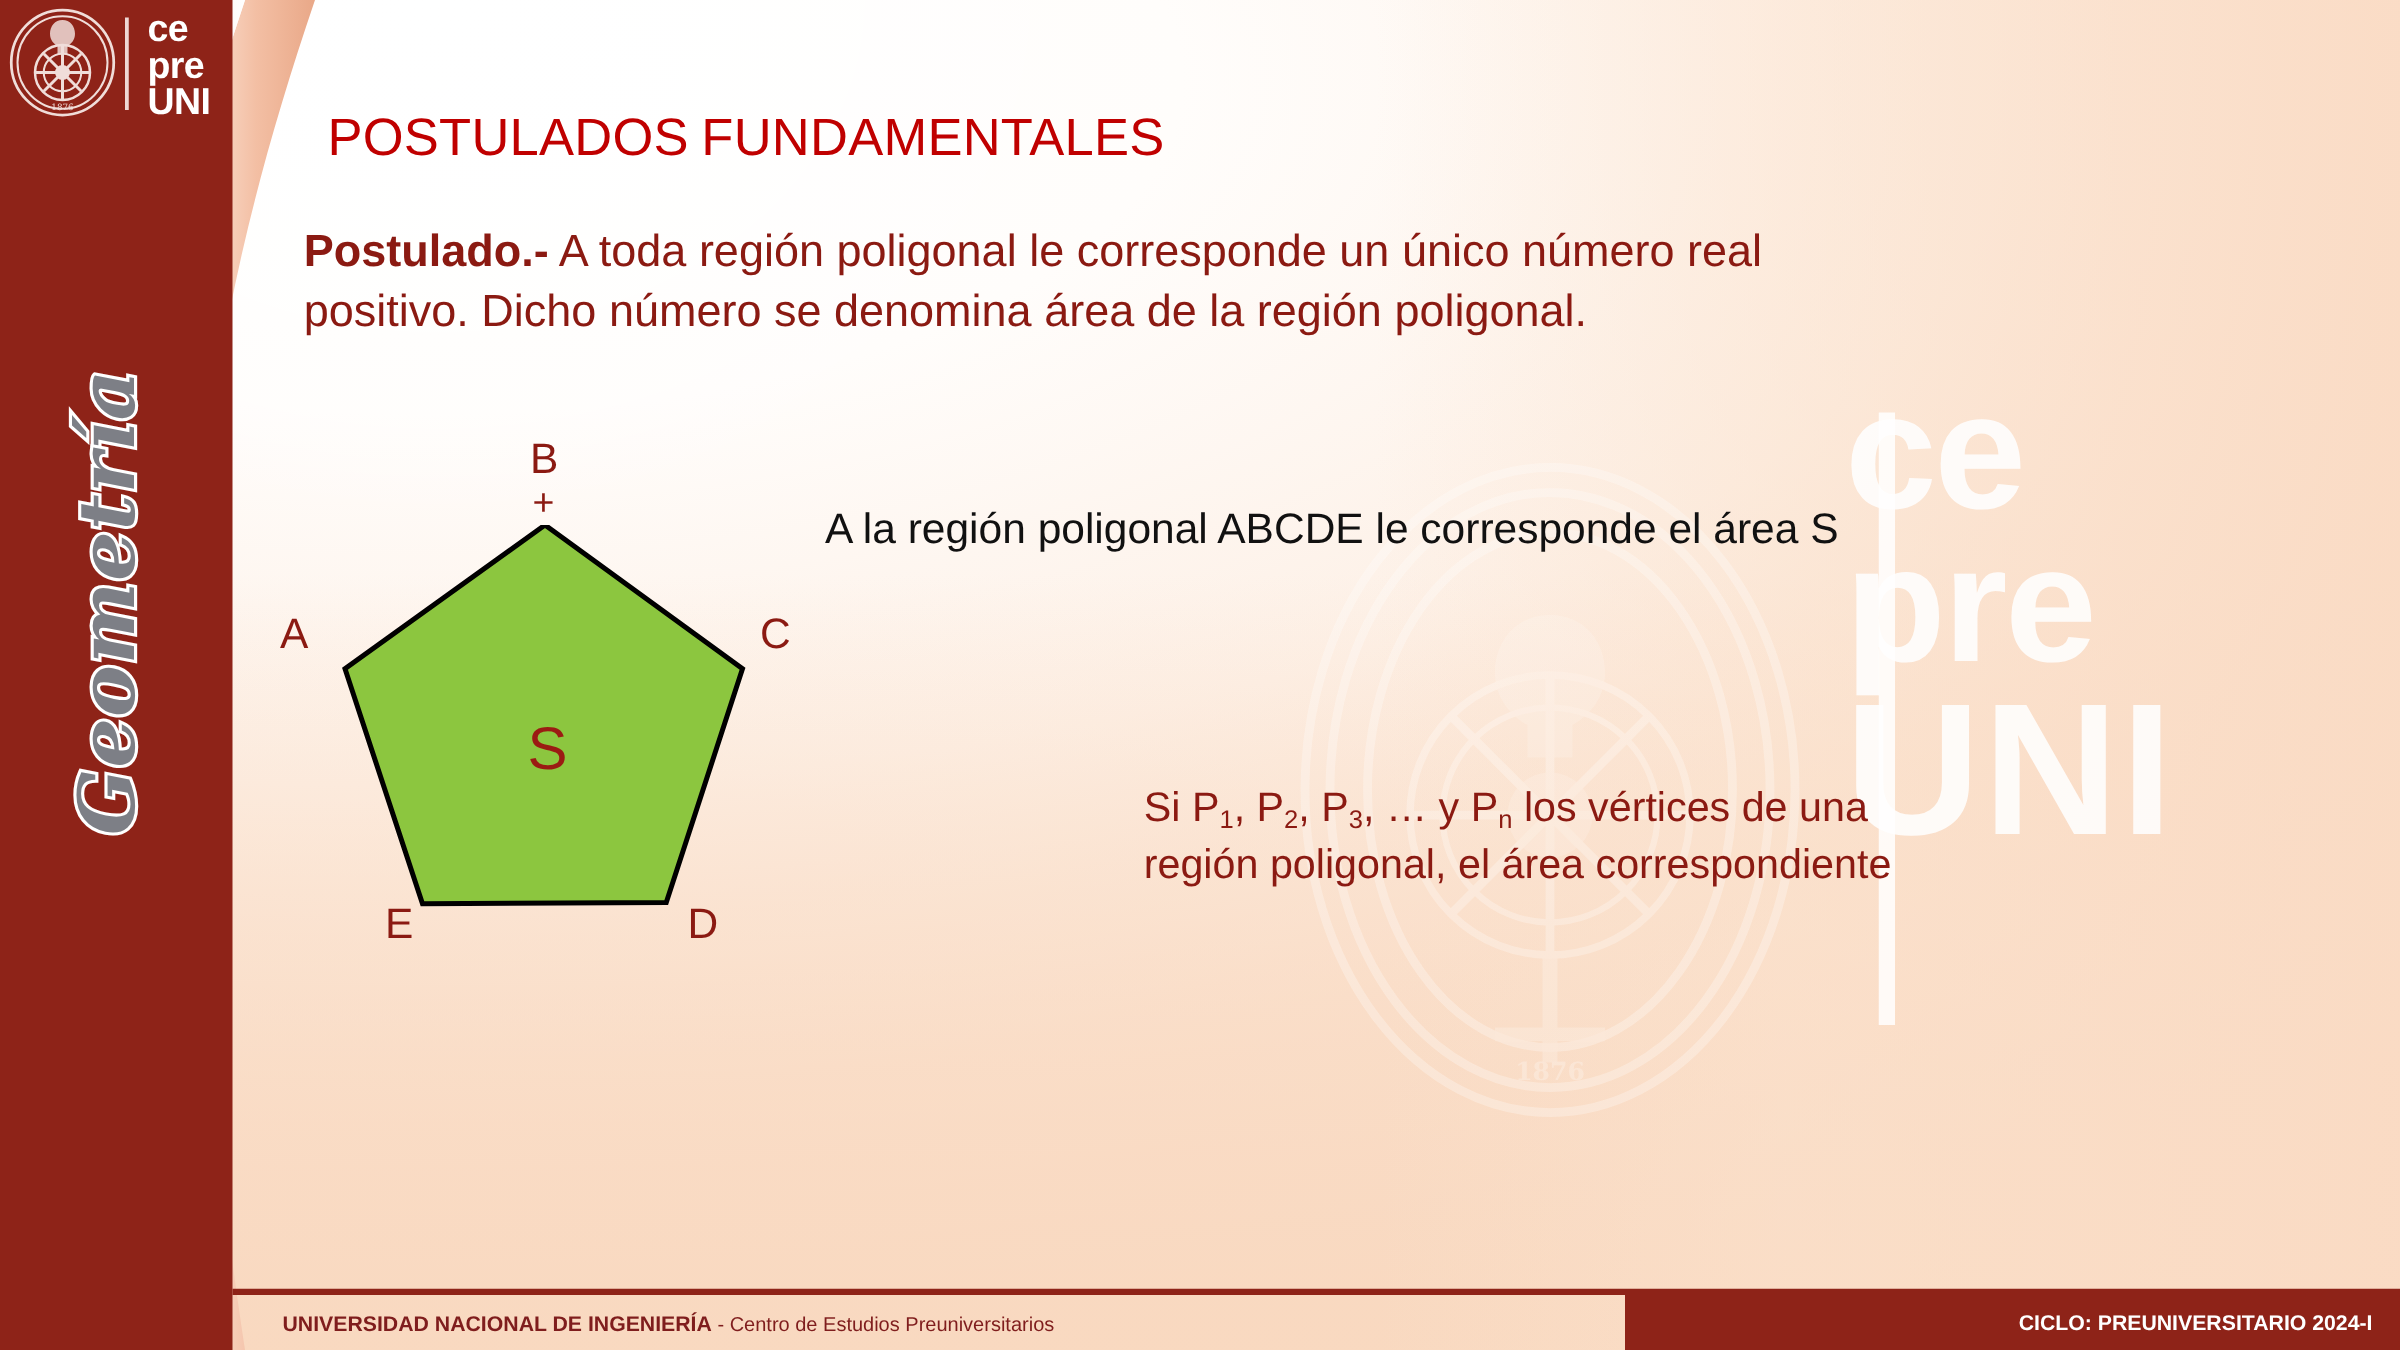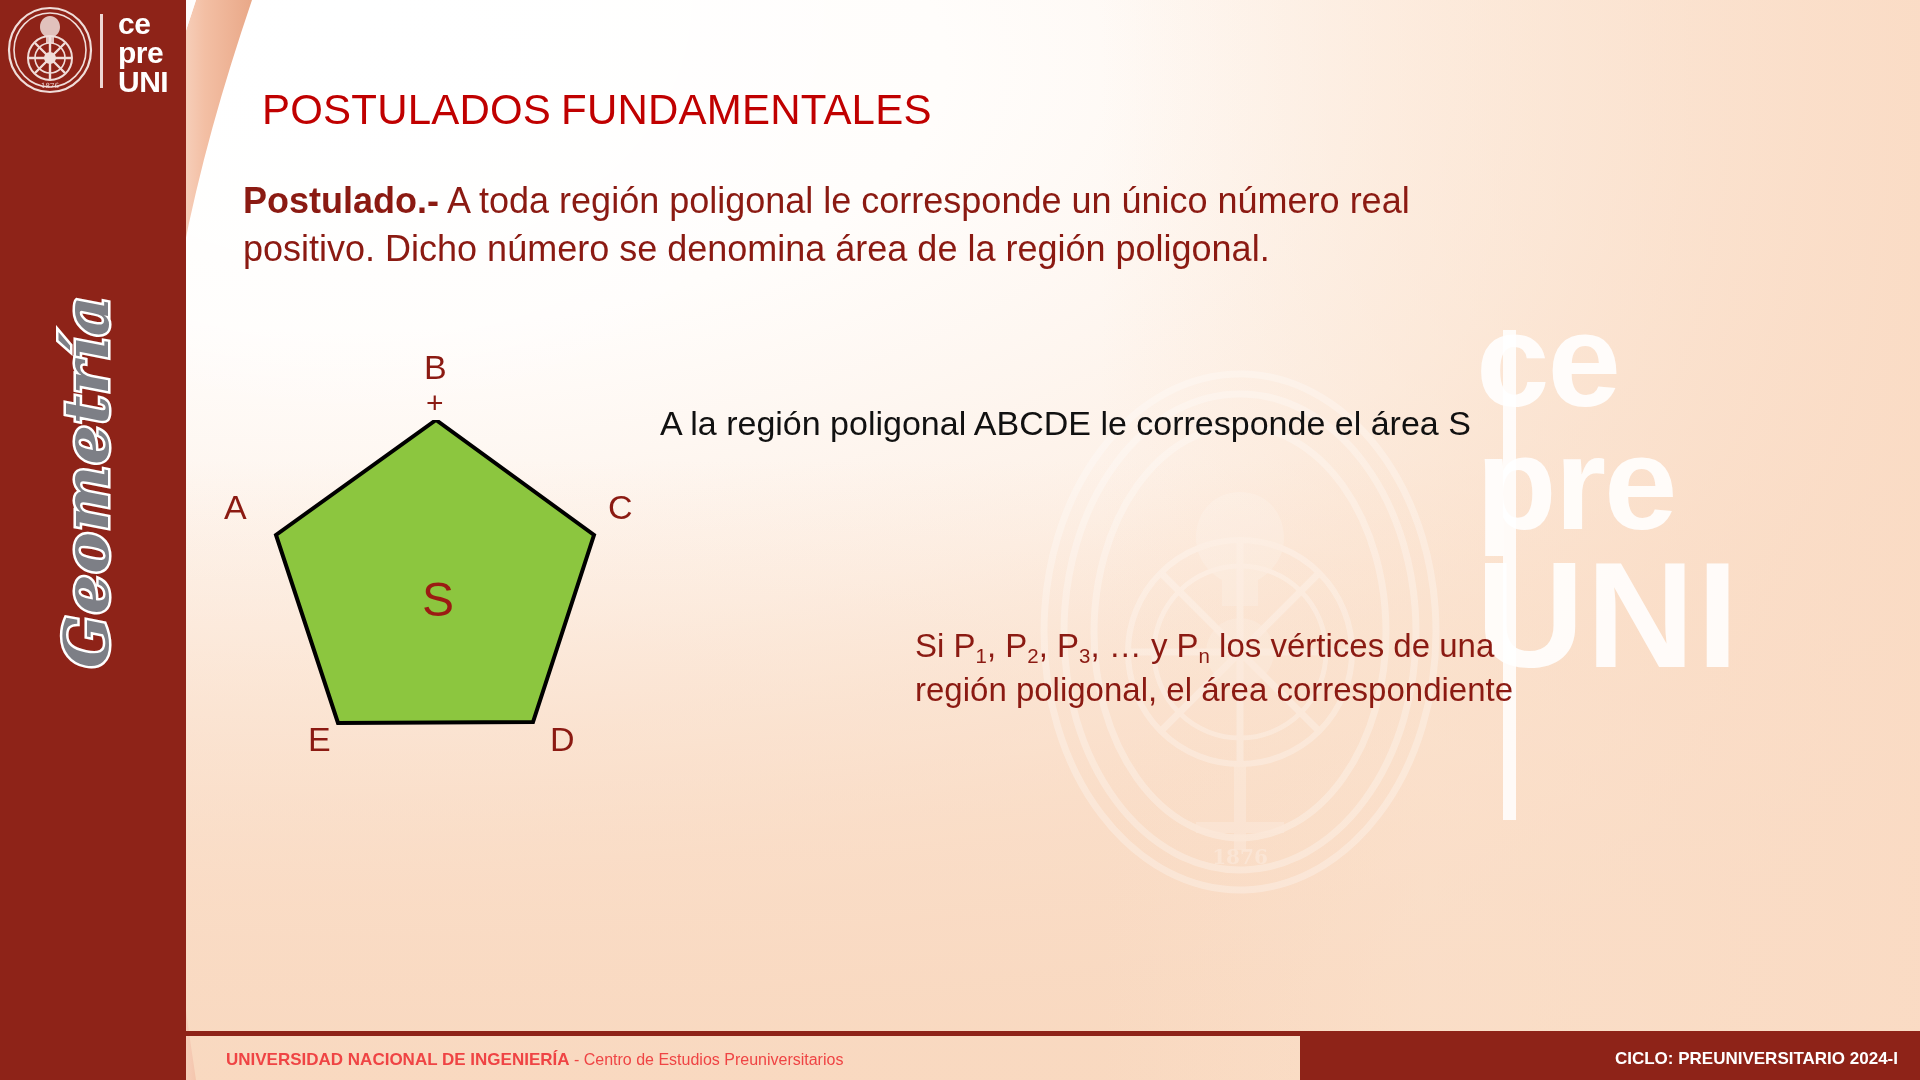--- a/index.html
+++ b/index.html
@@ -75,21 +75,21 @@
   .slabel{position:absolute;font-size:48px;color:#9b1b13;}
 
   .right-block{position:absolute;left:915px;top:625px;width:660px;
     font-size:33px;color:#8b1a12;line-height:1.28;text-align:justify;}
   .right-block .ln{display:block;}
   sub{font-size:.62em;vertical-align:-.28em;}
   .sden sub{font-size:.58em;}
 
   
   .footer-rule{position:absolute;left:186px;right:0;bottom:44px;height:5px;background:#8e2318;}
-  .footer-left{position:absolute;left:226px;bottom:10px;font-size:17px;color:#ef4444;font-weight:bold;}
+  .footer-left{position:absolute;left:226px;bottom:10px;font-size:17px;color:#7f1d1d;font-weight:bold;}
   .footer-left .thin{font-weight:normal;font-size:16px;}
   .footer-right-bg{position:absolute;right:0;bottom:0;width:620px;height:44px;background:#8e2318;}
   .footer-right{position:absolute;right:22px;bottom:11px;font-size:17px;color:#ffffff;font-weight:bold;}
 </style>
 </head>
 <body>
 
 <div id="slide">
 
   <div class="bg-base"></div>

